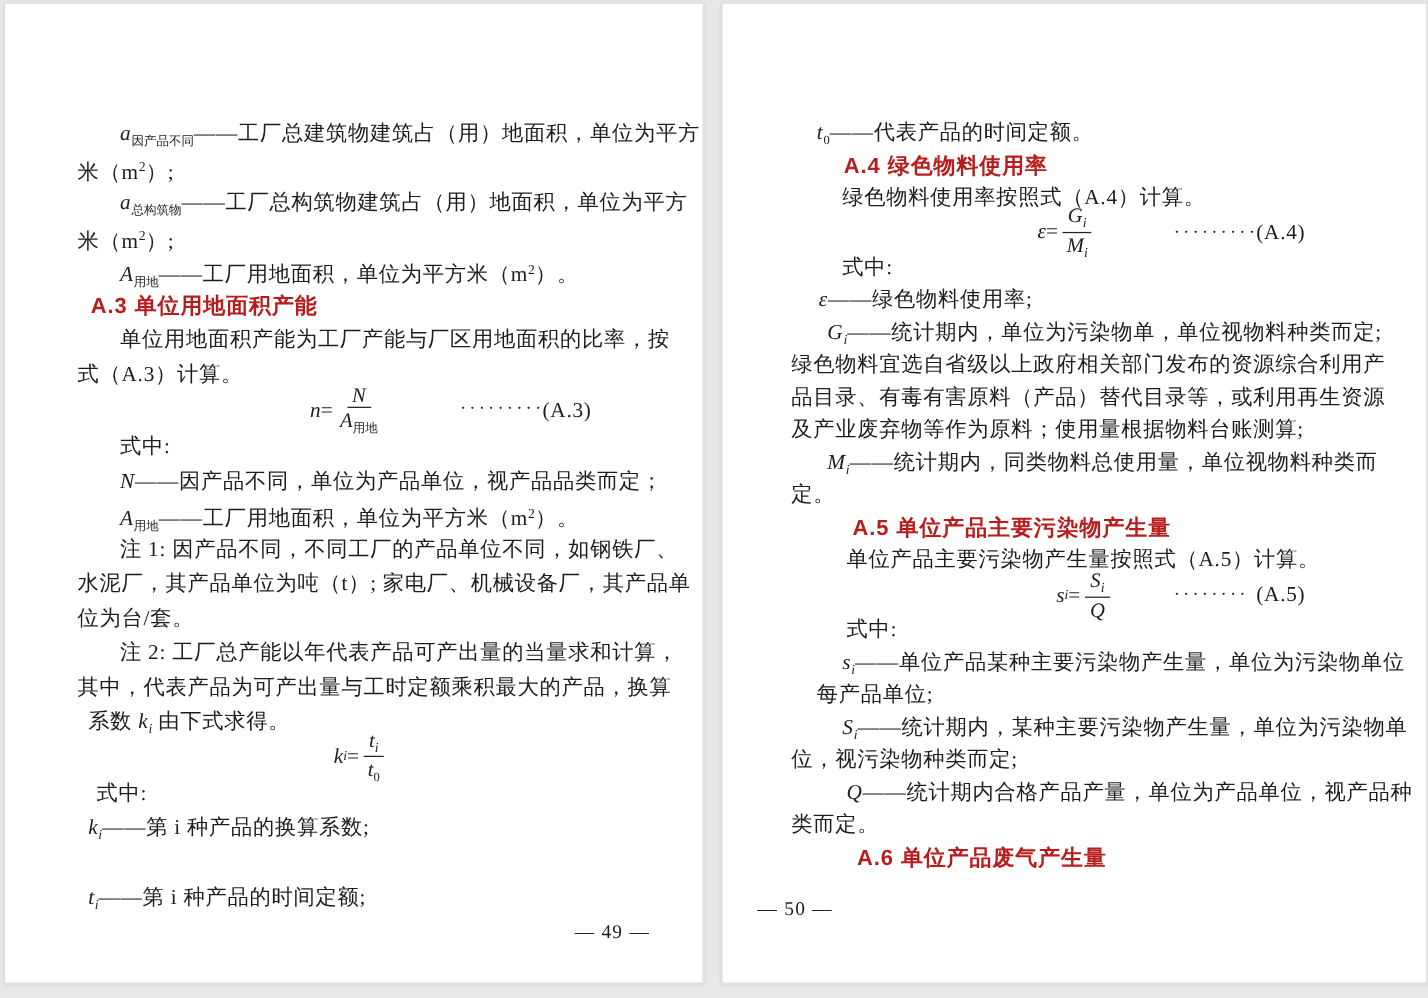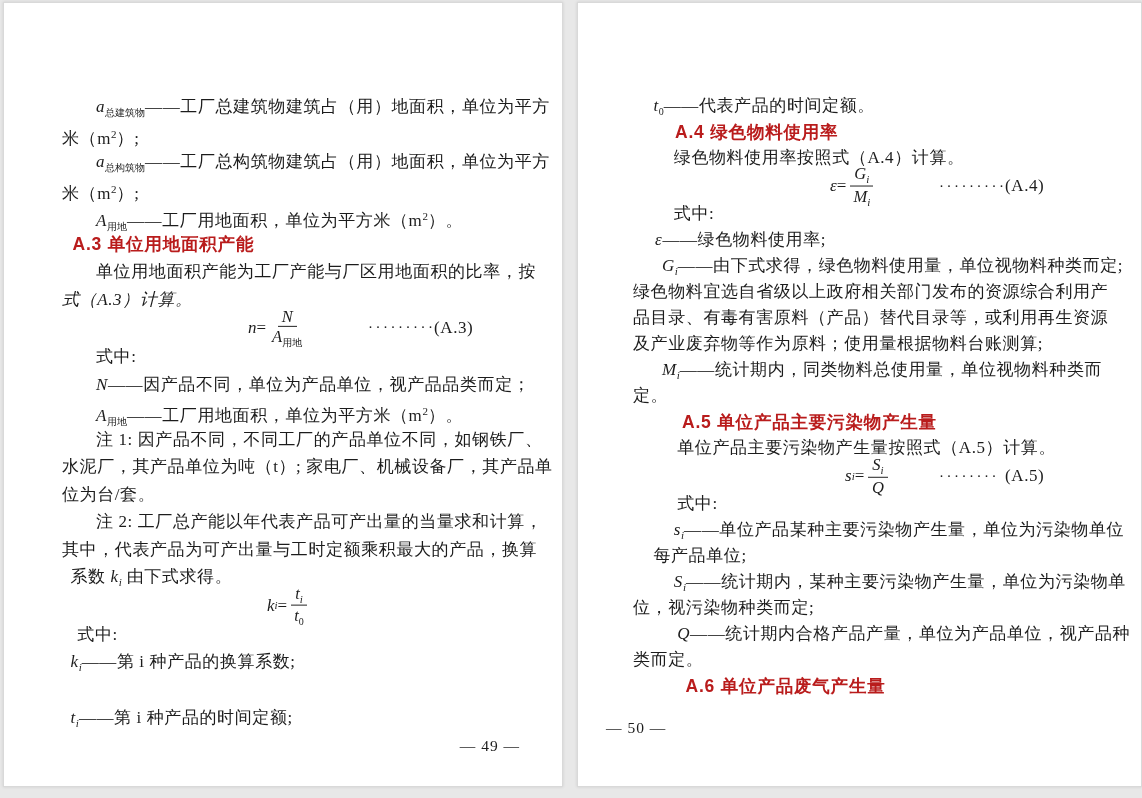--- a/index.html
+++ b/index.html
@@ -56,28 +56,28 @@
   .seg-sup{font-size:11px;vertical-align:6px;letter-spacing:0;}
   .pageno{font-size:15.5px;letter-spacing:1px;}
   .pg0 .pageno{margin-top:6px;text-align:right;padding-right:42px;}
   .pg1 .pageno{margin-top:20px;text-align:left;padding-left:28px;}
 </style>
 </head>
 <body>
 
 <div class="page pg0">
   <div class="content">
-      <div class="row p" style="text-indent: 2em;"><span class="seg-i">a</span><span class="seg-sub">总建筑物</span><span>——工厂总建筑物建筑占（用）地面积，单位为平方</span></div>
+      <div class="row p" style="text-indent: 2em;"><span class="seg-i">a</span><span class="seg-sub">因产品不同</span><span>——工厂总建筑物建筑占（用）地面积，单位为平方</span></div>
       <div class="row p" style="text-indent: 0em;"><span>米（m</span><span class="seg-sup">2</span><span>）;</span></div>
       <div class="row p" style="text-indent: 2em; text-align: center;"><span class="seg-i">a</span><span class="seg-sub">总构筑物</span><span>——工厂总构筑物建筑占（用）地面积，单位为平方</span></div>
       <div class="row p" style="text-indent: 0em;"><span>米（m</span><span class="seg-sup">2</span><span>）;</span></div>
       <div class="row p" style="text-indent: 2em;"><span class="seg-i">A</span><span class="seg-sub">用地</span><span>——工厂用地面积，单位为平方米（m</span><span class="seg-sup">2</span><span>）。</span></div>
       <div class="row h" style="text-indent: 0.6em;"><span>A.3 单位用地面积产能</span></div>
       <div class="row p" style="text-indent: 2em;"><span>单位用地面积产能为工厂产能与厂区用地面积的比率，按</span></div>
-      <div class="row p" style="text-indent: 0em; font-style: italic;"><span>式（A.3）计算。</span></div>
+      <div class="row p" style="text-indent: 0em;"><span>式（A.3）计算。</span></div>
       <div class="row formula">
         <span class="math" style="left: 186px;">
           <span class="seg-i">n</span>
           <span> = </span>
           <span class="frac">
             <span class="num"><span class="seg-i">N</span></span>
             <span class="den"><span class="seg-i">A</span><span class="seg-sub">用地</span></span>
           </span>
         </span>
         <span class="dots">·········</span>
@@ -122,21 +122,21 @@
           <span class="frac">
             <span class="num"><span class="seg-i">G</span><span class="seg-subi">i</span></span>
             <span class="den"><span class="seg-i">M</span><span class="seg-subi">i</span></span>
           </span>
         </span>
         <span class="dots">·········</span>
         <span class="tag">(A.4)</span>
       </div>
       <div class="row p" style="text-indent: 2.4em;"><span>式中:</span></div>
       <div class="row p" style="text-indent: 1.3em;"><span class="seg-i">ε</span><span>——绿色物料使用率;</span></div>
-      <div class="row p" style="text-indent: 1.7em;"><span class="seg-i">G</span><span class="seg-subi">i</span><span>——由下式求得，绿色物料使用量，单位视物料种类而定;</span></div>
+      <div class="row p" style="text-indent: 1.7em;"><span class="seg-i">G</span><span class="seg-subi">i</span><span>——统计期内，单位为污染物单，单位视物料种类而定;</span></div>
       <div class="row p" style="text-indent: 0em;"><span>绿色物料宜选自省级以上政府相关部门发布的资源综合利用产</span></div>
       <div class="row p" style="text-indent: 0em;"><span>品目录、有毒有害原料（产品）替代目录等，或利用再生资源</span></div>
       <div class="row p" style="text-indent: 0em;"><span>及产业废弃物等作为原料；使用量根据物料台账测算;</span></div>
       <div class="row p" style="text-indent: 1.7em;"><span class="seg-i">M</span><span class="seg-subi">i</span><span>——统计期内，同类物料总使用量，单位视物料种类而</span></div>
       <div class="row p" style="text-indent: 0em;"><span>定。</span></div>
       <div class="row h" style="text-indent: 2.8em;"><span>A.5 单位产品主要污染物产生量</span></div>
       <div class="row p" style="text-indent: 2.6em;"><span>单位产品主要污染物产生量按照式（A.5）计算。</span></div>
       <div class="row formula">
         <span class="math" style="left: 212px;">
           <span class="seg-i">s</span>

